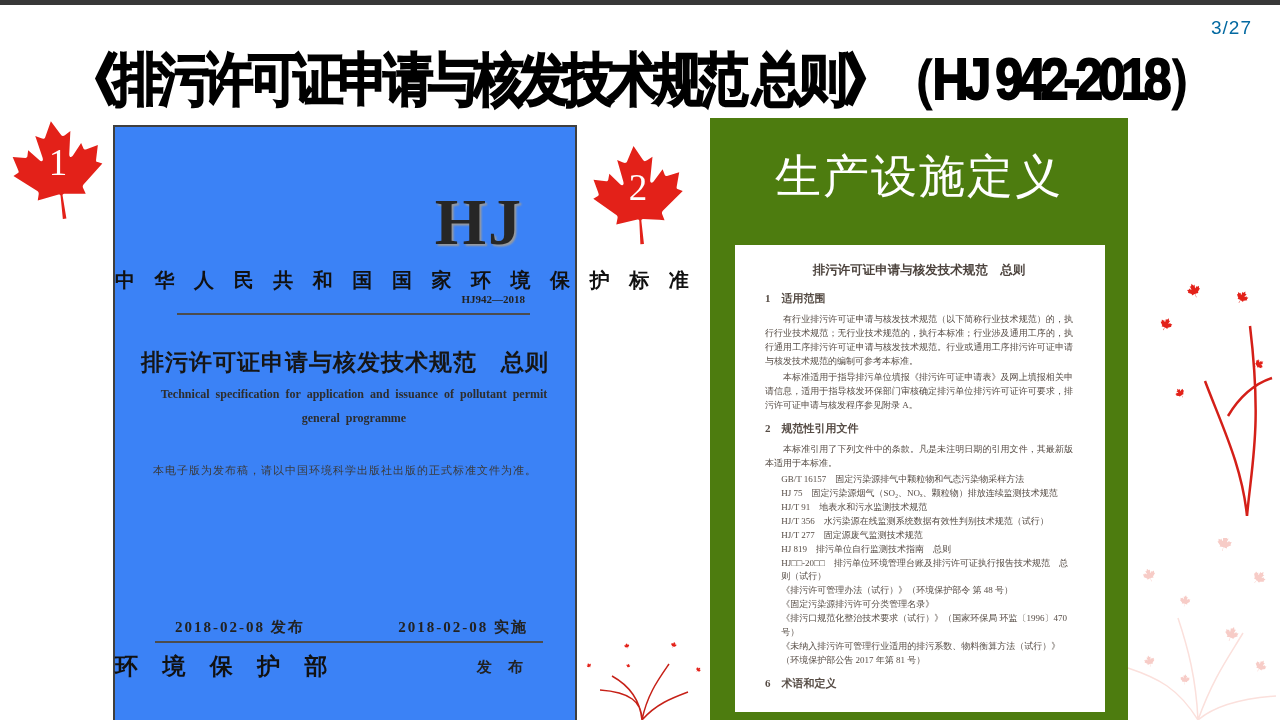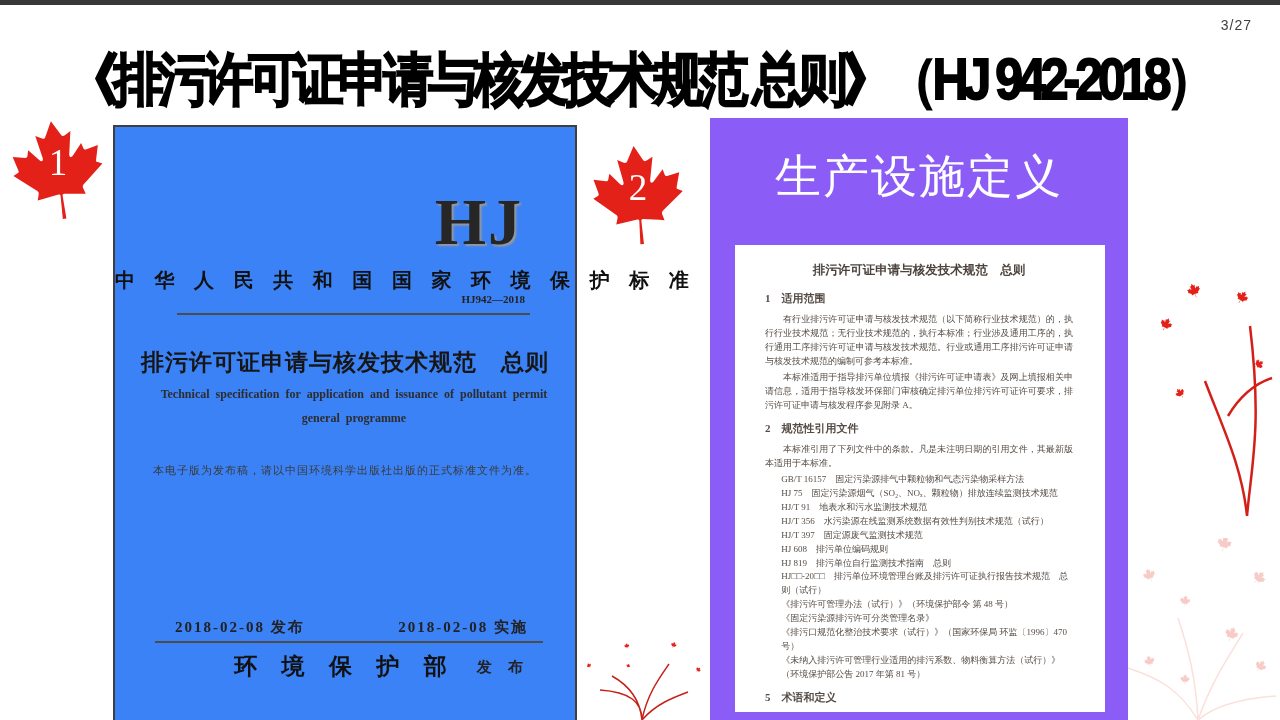--- a/index.html
+++ b/index.html
@@ -4,21 +4,21 @@
 <style>
   html,body{margin:0;padding:0;}
   body{
     width:1280px;height:720px;overflow:hidden;background:#ffffff;
     font-family:"Liberation Sans",sans-serif;position:relative;
   }
   .abs{position:absolute;}
 
   
   .top-bar{top:0;left:0;width:1280px;height:5px;background:#383838;}
-  .page-num{top:17px;right:28px;font-size:14px;color:#404040;letter-spacing:1px;}
+  .page-num{top:17px;right:28px;font-size:19px;color:#0369a1;letter-spacing:1px;}
   .main-title{
     top:42px;left:0;right:0;text-align:center;white-space:nowrap;
     font-weight:bold;font-size:50px;color:#000;letter-spacing:-5px;
     transform:scaleY(1.14);transform-origin:top center;
     -webkit-text-stroke:1.6px #000;
   }
 
   
   .cover{
     left:113px;top:125px;width:464px;height:595px;background:#3b82f6;
@@ -54,41 +54,41 @@
     font-size:11px;color:#3a3a3a;letter-spacing:1px;
   }
   .cover .dates-row{
     position:absolute;top:491px;left:60px;right:47px;
     display:flex;justify-content:space-between;
     font-family:"Liberation Serif",serif;font-weight:bold;font-size:15px;
     letter-spacing:2px;color:#222;
   }
   .cover .rule-2{position:absolute;top:514px;left:40px;right:32px;border-top:2px solid #4c4c4c;}
   .cover .ministry{
-    position:absolute;top:524px;left:0;right:0;text-align:center;
+    position:absolute;top:524px;left:0;right:0;text-align:left;
     font-weight:bold;font-size:23px;letter-spacing:9px;color:#111;
   }
   .cover .publish{
     position:absolute;top:531px;right:46px;
     font-weight:bold;font-size:15px;letter-spacing:6px;color:#222;
   }
 
   
   .leaf-badge{width:112px;height:112px;}
   .leaf-badge svg{width:100%;height:100%;display:block;}
   .leaf-badge .num{
     position:absolute;top:28px;left:0;width:100%;text-align:center;
     font-family:"Liberation Serif",serif;font-size:37px;color:#fff;line-height:1;
   }
   .leaf-1{left:2px;top:116px;}
   .leaf-2{left:582px;top:141px;}
 
   
   .panel{
-    left:710px;top:118px;width:418px;height:602px;background:#8b5cf6;
+    left:710px;top:118px;width:418px;height:602px;background:#4d7c0f;
     box-sizing:border-box;z-index:3;
   }
   .panel-title{
     margin-top:31px;text-align:center;color:#fff;font-size:46px;
     letter-spacing:2px;line-height:1.2;font-weight:500;
   }
   .panel-page{
     position:absolute;left:25px;top:127px;width:370px;height:467px;background:#fff;
     box-sizing:border-box;padding:12px 32px 0 30px;overflow:hidden;
     font-family:"Liberation Serif",serif;color:#564c45;font-size:9px;line-height:1.55;
@@ -158,29 +158,28 @@
     <div class="doc-title">排污许可证申请与核发技术规范　总则</div>
     <div class="doc-h">1　适用范围</div>
     <p class="doc-p">有行业排污许可证申请与核发技术规范（以下简称行业技术规范）的，执行行业技术规范；无行业技术规范的，执行本标准；行业涉及通用工序的，执行通用工序排污许可证申请与核发技术规范。行业或通用工序排污许可证申请与核发技术规范的编制可参考本标准。</p>
     <p class="doc-p">本标准适用于指导排污单位填报《排污许可证申请表》及网上填报相关申请信息，适用于指导核发环保部门审核确定排污单位排污许可证许可要求，排污许可证申请与核发程序参见附录 A。</p>
     <div class="doc-h">2　规范性引用文件</div>
     <p class="doc-p">本标准引用了下列文件中的条款。凡是未注明日期的引用文件，其最新版本适用于本标准。</p>
     <div class="doc-ref">GB/T 16157　固定污染源排气中颗粒物和气态污染物采样方法</div>
     <div class="doc-ref">HJ 75　固定污染源烟气（SO₂、NOₓ、颗粒物）排放连续监测技术规范</div>
     <div class="doc-ref">HJ/T 91　地表水和污水监测技术规范</div>
     <div class="doc-ref">HJ/T 356　水污染源在线监测系统数据有效性判别技术规范（试行）</div>
-    <div class="doc-ref">HJ/T 397　固定源废气监测技术规范</div>
-    <div class="doc-ref">HJ 608　排污单位编码规则</div>
+    <div class="doc-ref">HJ/T 277　固定源废气监测技术规范</div>
     <div class="doc-ref">HJ 819　排污单位自行监测技术指南　总则</div>
     <div class="doc-ref">HJ□□-20□□　排污单位环境管理台账及排污许可证执行报告技术规范　总则（试行）</div>
     <div class="doc-ref">《排污许可管理办法（试行）》（环境保护部令 第 48 号）</div>
     <div class="doc-ref">《固定污染源排污许可分类管理名录》</div>
     <div class="doc-ref">《排污口规范化整治技术要求（试行）》（国家环保局 环监〔1996〕470 号）</div>
     <div class="doc-ref">《未纳入排污许可管理行业适用的排污系数、物料衡算方法（试行）》（环境保护部公告 2017 年第 81 号）</div>
-    <div class="doc-h">5　术语和定义</div>
+    <div class="doc-h">6　术语和定义</div>
 
   </div>
 </div>
 
 <div class="abs branch-top-right">
   <svg viewBox="0 0 130 250">
     <path d="M97,250 C92,200 72,160 55,115 M97,250 C102,195 112,160 100,60 M78,150 C90,130 104,118 122,112" stroke="#d41f18" stroke-width="2.5" fill="none"></path>
     <g color="#e32119">
       <use href="#maple" transform="translate(40,0) scale(0.125) rotate(-20 256 256)"></use>
       <use href="#maple" transform="translate(0,52) scale(0.115) rotate(25 256 256)"></use>

